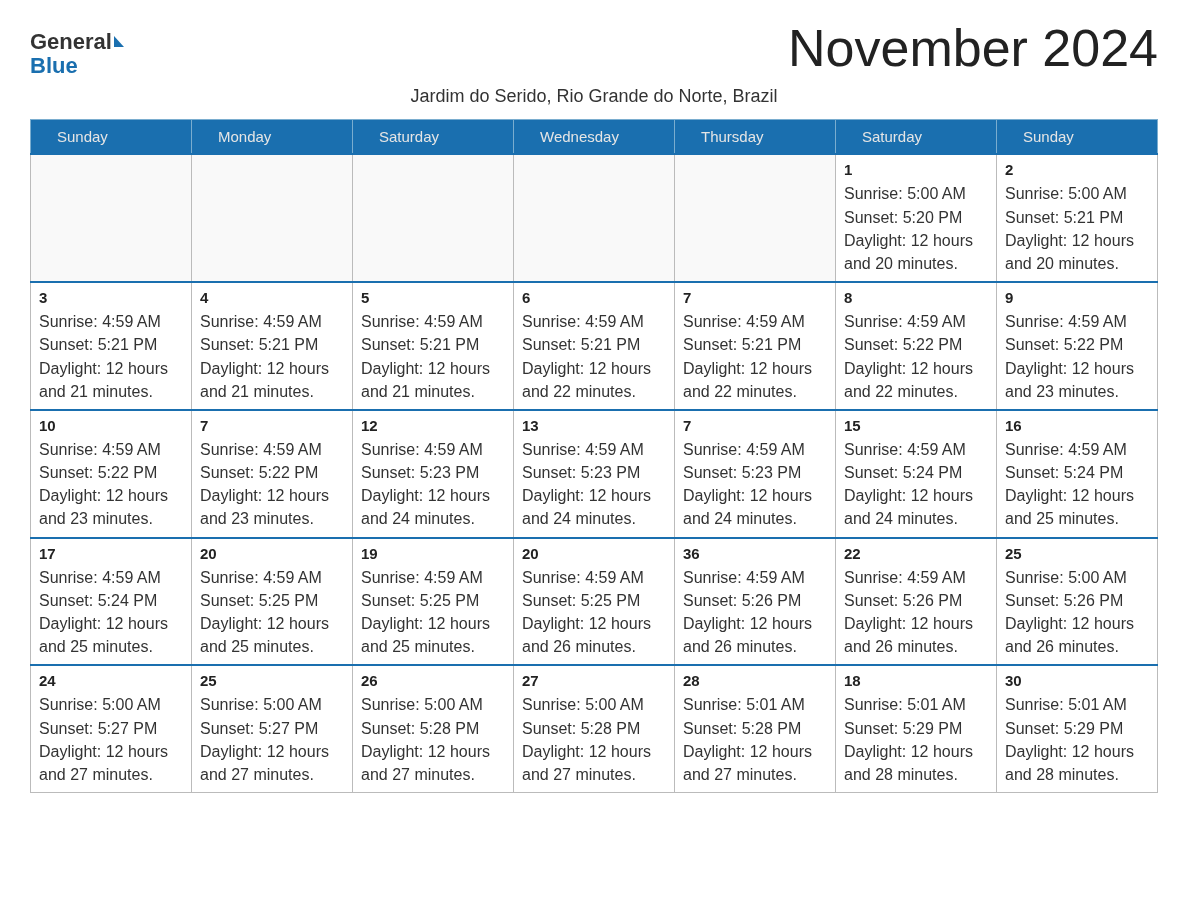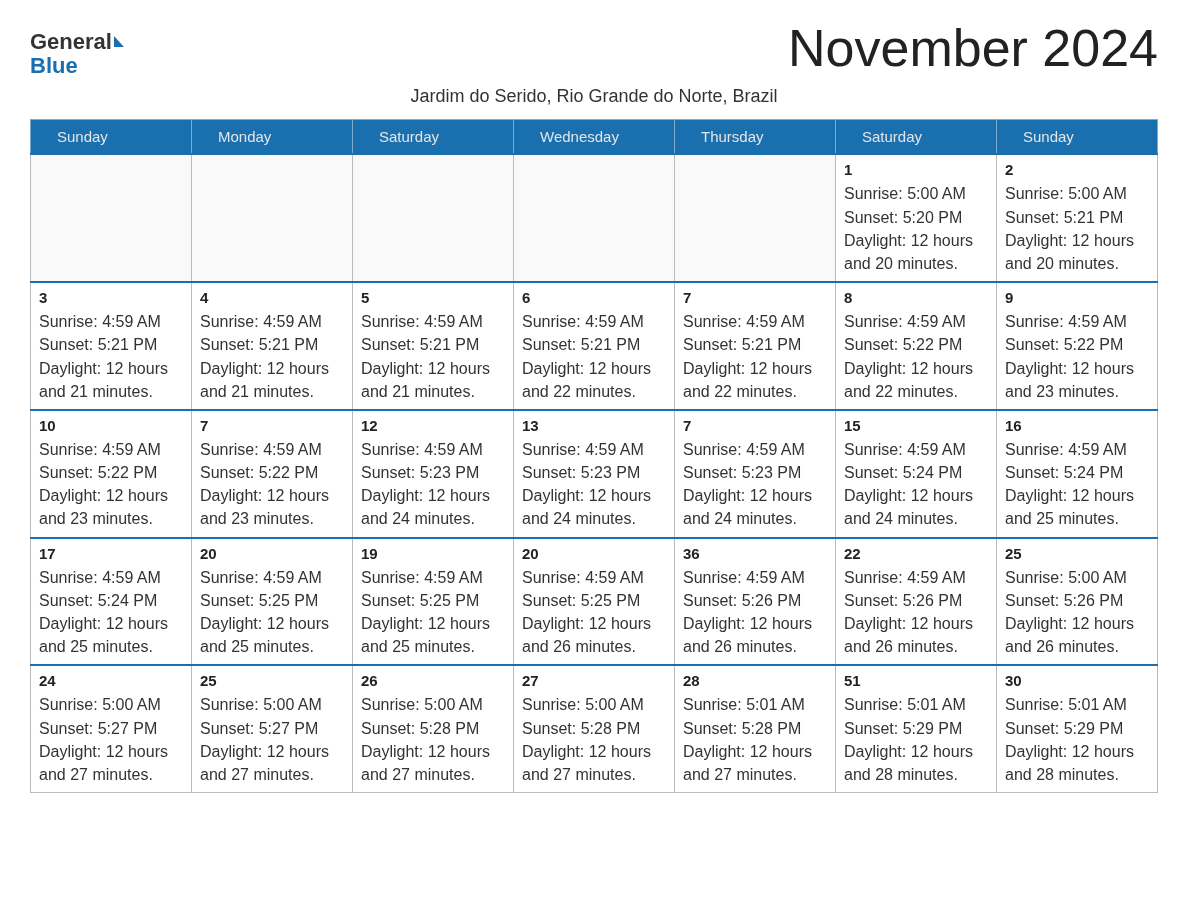--- a/index.html
+++ b/index.html
@@ -345,21 +345,21 @@
 and 27 minutes.</div>
         </td>
         <td>
           <span class="day-number">28</span>
           <div class="day-info" style="white-space: pre-line;">Sunrise: 5:01 AM
 Sunset: 5:28 PM
 Daylight: 12 hours
 and 27 minutes.</div>
         </td>
         <td>
-          <span class="day-number">51</span>
+          <span class="day-number">18</span>
           <div class="day-info" style="white-space: pre-line;">Sunrise: 5:01 AM
 Sunset: 5:29 PM
 Daylight: 12 hours
 and 28 minutes.</div>
         </td>
         <td>
           <span class="day-number">30</span>
           <div class="day-info" style="white-space: pre-line;">Sunrise: 5:01 AM
 Sunset: 5:29 PM
 Daylight: 12 hours

